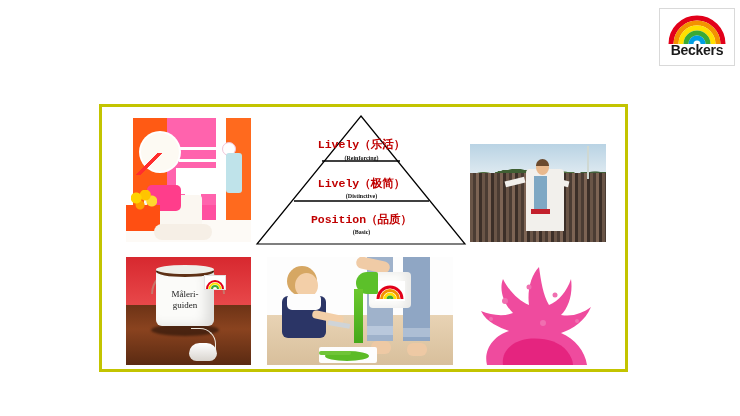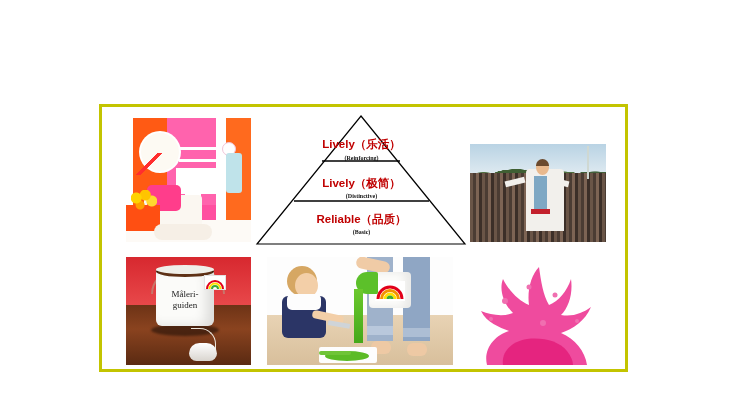--- a/index.html
+++ b/index.html
@@ -58,21 +58,21 @@
       radial-gradient(circle at 80% 55%,#ffd92e 5px,transparent 6px),
       radial-gradient(circle at 35% 75%,#ff9f00 4px,transparent 5px);}
   .room .lamp{position:absolute;left:6%;top:28%;width:30px;height:22px;background:
       linear-gradient(135deg,transparent 45%,#ff2e2e 45% 55%,transparent 55%);}
   .room .towel{position:absolute;left:80%;top:28%;width:16px;height:40px;background:#bfe3ea;border-radius:3px;}
 
   
   .pyr{position:absolute;left:150px;top:4px;width:215px;height:134px;}
   .pyr svg{position:absolute;left:0;top:0;}
   .pyr-label{position:absolute;width:100%;text-align:center;color:#c00000;
-      font-weight:bold;font-family:Liberation Sans, sans-serif;}
+      font-weight:bold;font-family:Liberation Mono, monospace;}
   .pyr-lv1{top:24px;font-size:11.5px;}
   .pyr-lv2{top:63px;font-size:11.5px;}
   .pyr-lv3{top:99px;font-size:11.5px;}
   .pyr-sub{position:absolute;width:100%;text-align:center;color:#111;
       font-size:6px;font-family:"Liberation Serif","DejaVu Serif",serif;font-weight:bold;}
   .pyr-s1{top:42px;}
   .pyr-s2{top:80px;}
   .pyr-s3{top:116px;}
 
   
@@ -159,20 +159,32 @@
 
   
   .splash{left:365px;top:148px;width:140px;height:108px;background:#fff;}
   .splash svg{position:absolute;left:0;top:0;}
 </style>
 </head>
 <body>
 
 <div class="slide">
 
+  <div class="logo">
+    <div class="logo-rainbow">
+      <svg width="58" height="29" viewBox="0 0 58 29">
+        <path d="M3 29 A26 26 0 0 1 55 29" fill="none" stroke="#e2001a" stroke-width="5"></path>
+        <path d="M8 29 A21 21 0 0 1 50 29" fill="none" stroke="#f39200" stroke-width="5"></path>
+        <path d="M13 29 A16 16 0 0 1 45 29" fill="none" stroke="#ffe000" stroke-width="5"></path>
+        <path d="M18 29 A11 11 0 0 1 40 29" fill="none" stroke="#3aaa35" stroke-width="5"></path>
+        <path d="M23 29 A6 6 0 0 1 35 29" fill="none" stroke="#009fe3" stroke-width="5"></path>
+      </svg>
+    </div>
+    <div class="logo-text">Beckers</div>
+  </div>
 
 
   <div class="frame">
    <div class="frame-inner">
 
     <div class="pic room">
       <div class="r-bg"></div>
       <div class="wallpink"></div>
       <div class="mirror"></div>
       <div class="lamp"></div>
@@ -193,21 +205,21 @@
     <div class="pyr">
       <svg width="215" height="134" viewBox="0 0 215 134">
         <polygon points="107,3 211,131 3,131" fill="#ffffff" stroke="#000000" stroke-width="1.2"></polygon>
         <line x1="68" y1="48" x2="146" y2="48" stroke="#000000" stroke-width="1.6"></line>
         <line x1="40" y1="88" x2="175" y2="88" stroke="#000000" stroke-width="1.6"></line>
       </svg>
       <div class="pyr-label pyr-lv1">Lively（乐活）</div>
       <div class="pyr-sub pyr-s1">(Reinforcing)</div>
       <div class="pyr-label pyr-lv2">Lively（极简）</div>
       <div class="pyr-sub pyr-s2">(Distinctive)</div>
-      <div class="pyr-label pyr-lv3">Reliable（品质）</div>
+      <div class="pyr-label pyr-lv3">Position（品质）</div>
       <div class="pyr-sub pyr-s3">(Basic)</div>
     </div>
 
     <div class="pic allsang">
       <div class="allsang-photo">
         <div class="ap-sky"></div>
         <div class="ap-trees"></div>
         <div class="ap-crowd"></div>
         <div class="ap-pole"></div>
         <div class="ap-arm-l"></div>

